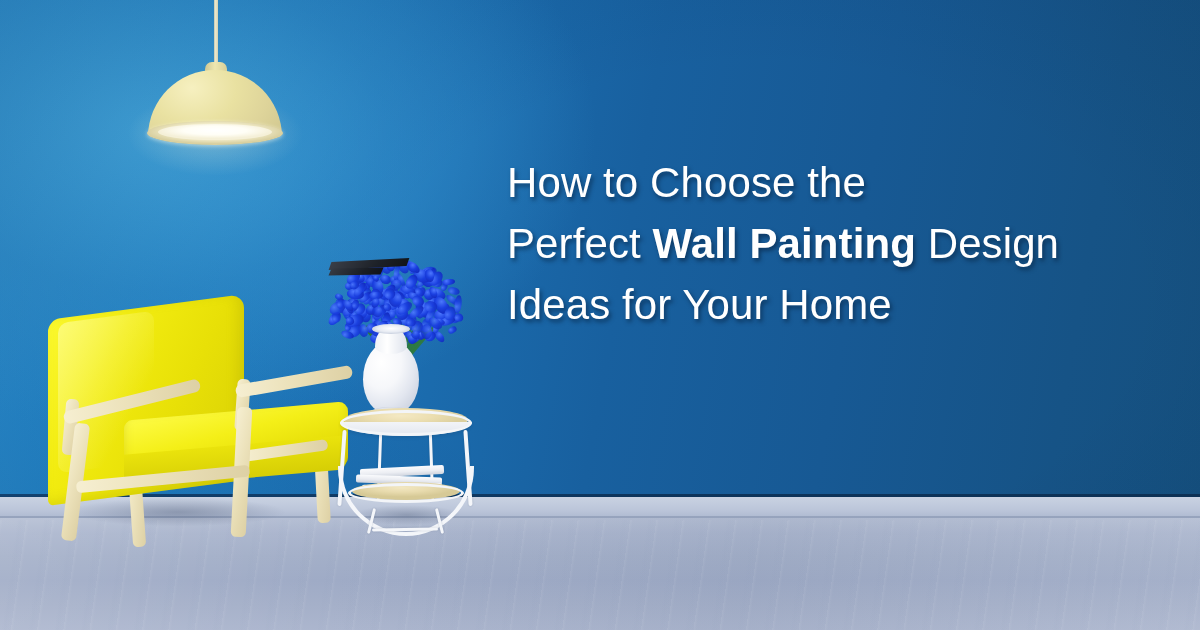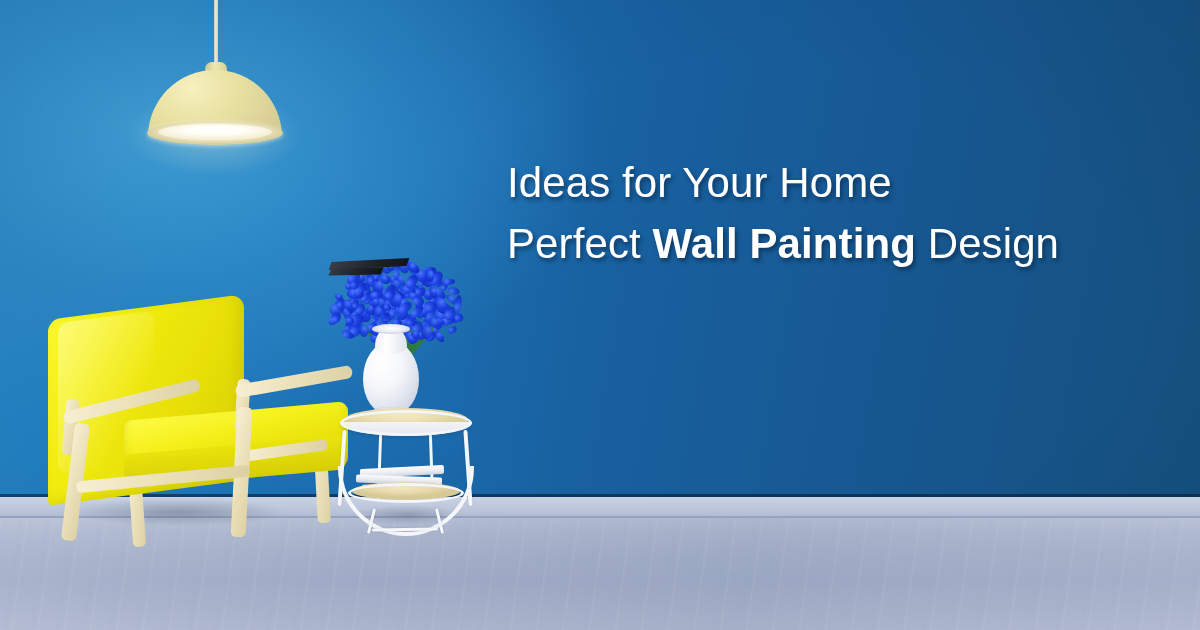--- a/index.html
+++ b/index.html
@@ -502,17 +502,18 @@
 
     <div class="tb-shelf-wood"></div>
     <div class="tb-shelf-ring"></div>
 
     <div class="wire w-foot1"></div>
     <div class="wire w-foot2"></div>
     <div class="wire w-footbar"></div>
   </div>
 
   <div class="headline">
+    <div><span>How to Choose the</span></div>
+    <div><span>Perfect </span><b>Wall Painting</b><span> Design</span></div>
     <div><span>Ideas for Your Home</span></div>
-    <div><span>Perfect </span><b>Wall Painting</b><span> Design</span></div>
   </div>
 
 </div>
 
 </body></html>

